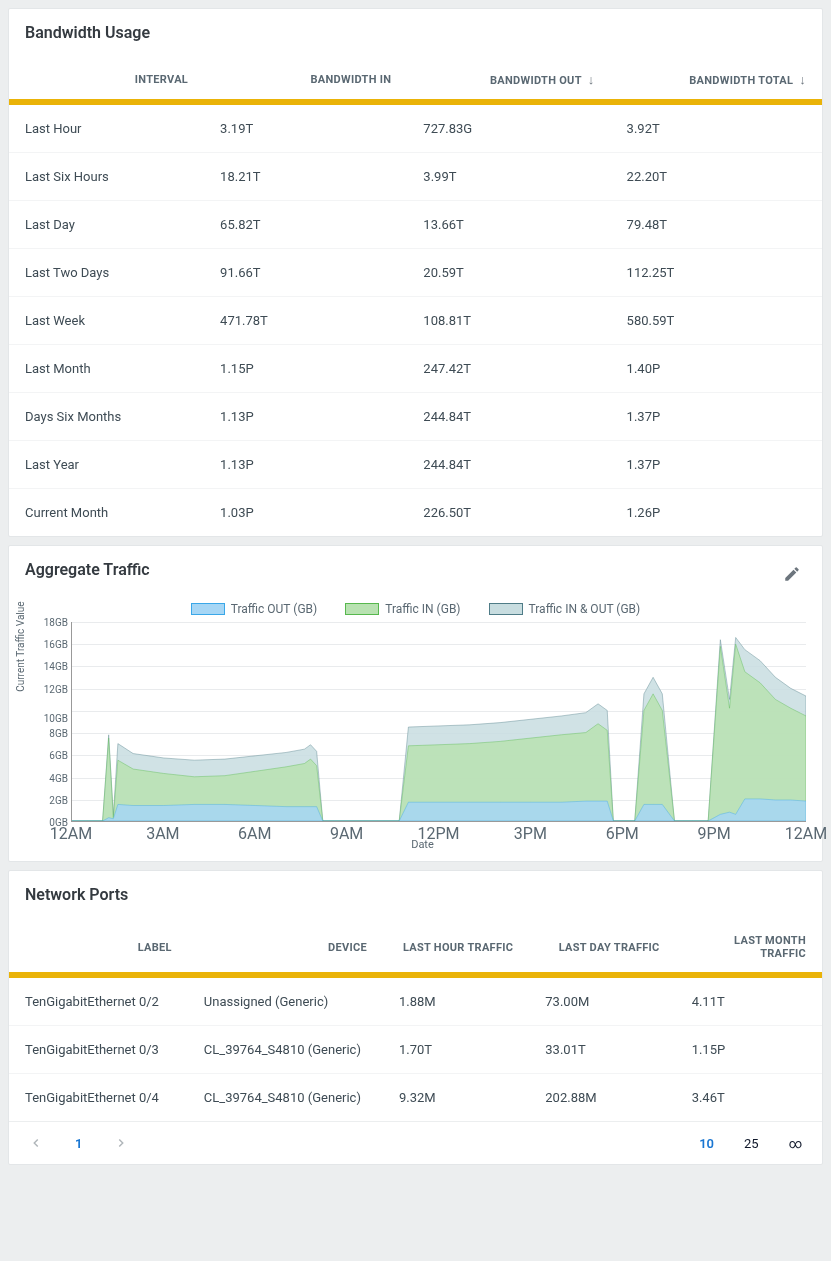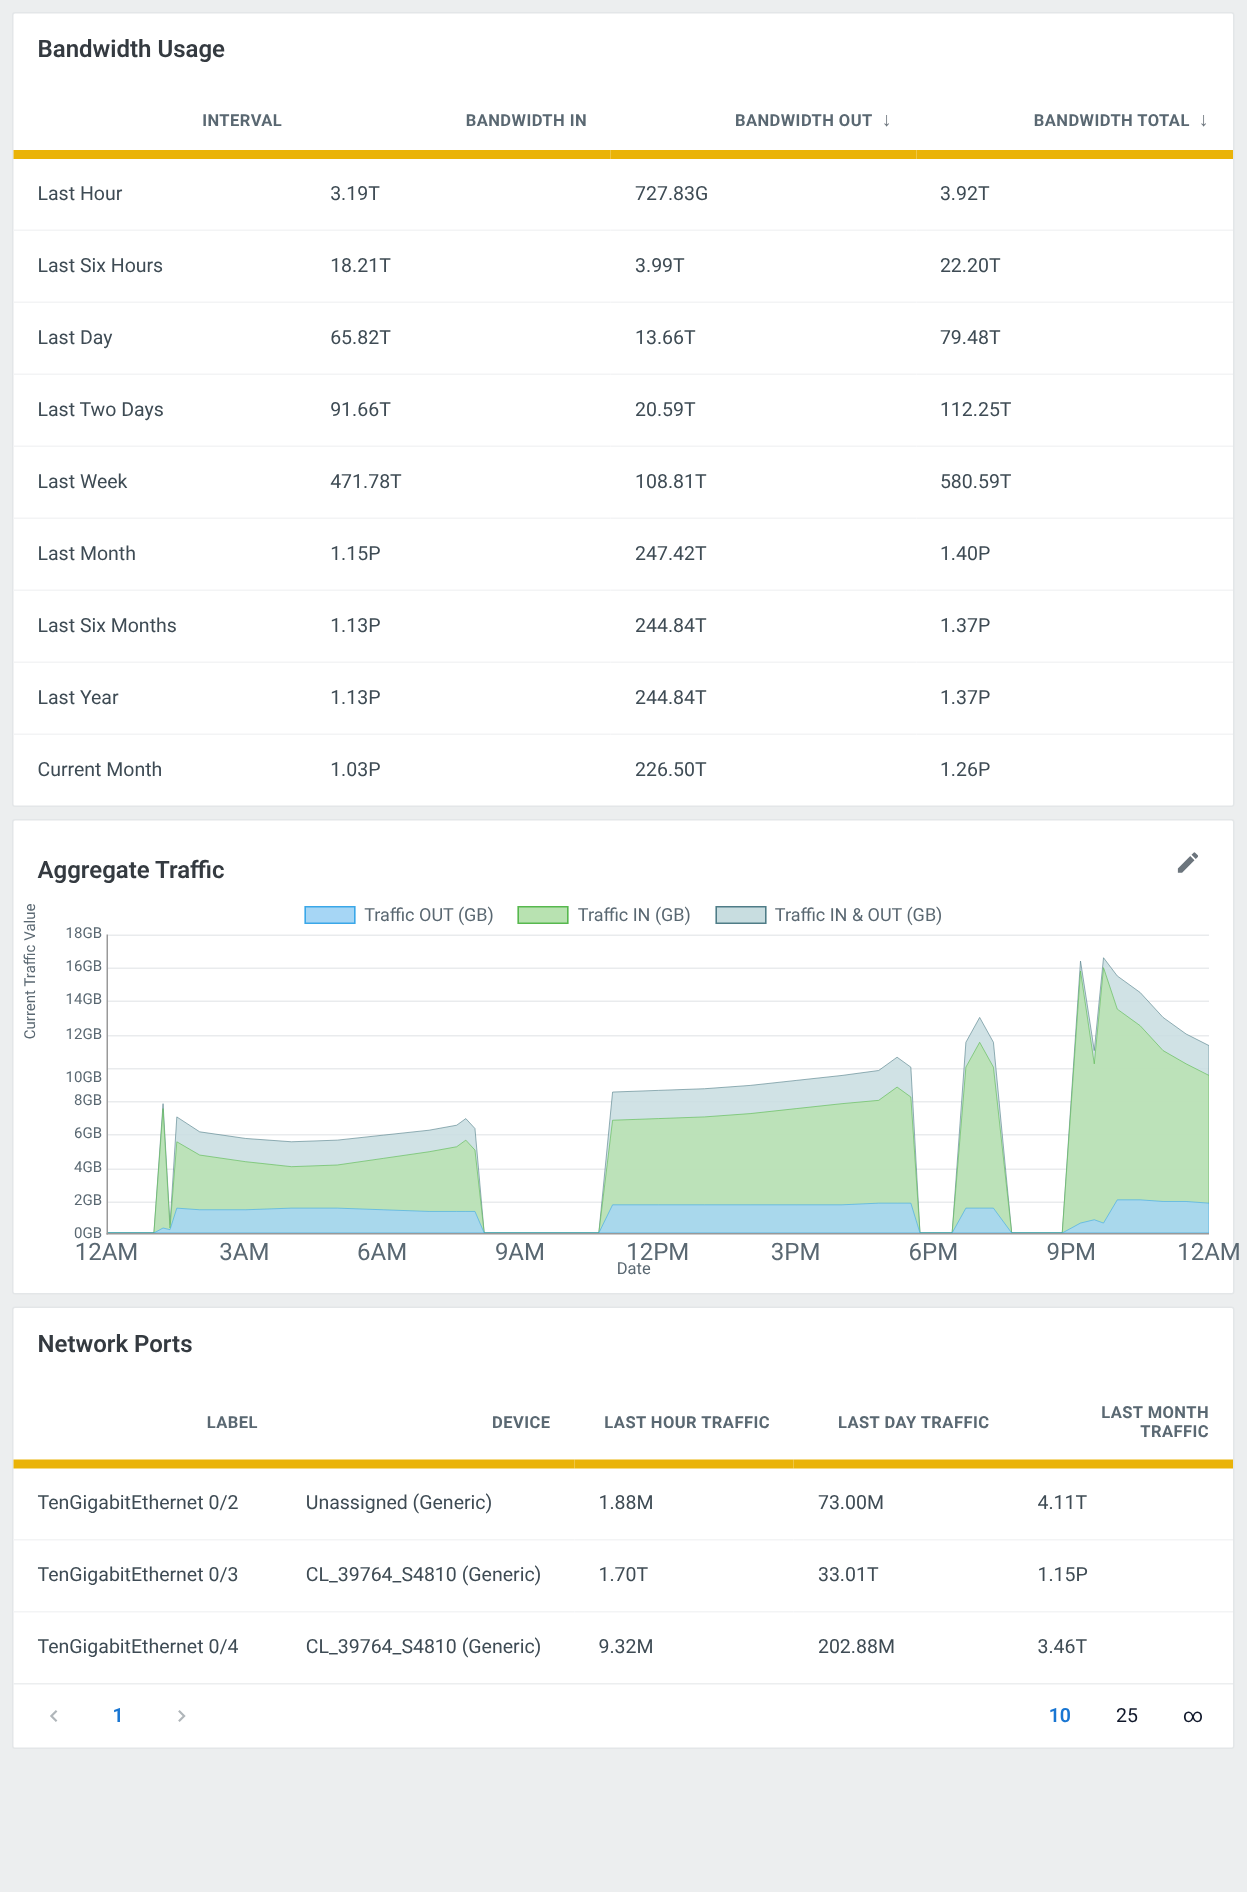--- a/index.html
+++ b/index.html
@@ -12,21 +12,21 @@
   }
   .card {
     background: #fff;
     border: 1px solid #e3e6e8;
     border-radius: 2px;
     margin: 8px;
   }
   .card-header {
     padding: 14px 16px 10px 16px;
     display: flex;
-    align-items: flex-end;
+    align-items: flex-start;
     justify-content: space-between;
   }
   .card-title {
     font-size: 16px;
     font-weight: 600;
     color: #343a40;
   }
   .icon-btn {
     width: 28px; height: 28px;
     display: flex; align-items: center; justify-content: center;
@@ -52,21 +52,21 @@
     font-size: 13px;
     color: #3e4b54;
   }
   tbody tr:last-child td { border-bottom: none; }
 
   
   .chart-wrap {
     padding: 4px 16px 10px 16px;
   }
   .legend {
-    display: flex; justify-content: center; gap: 16px;
+    display: flex; justify-content: center; gap: 28px;
     font-size: 12px; color: #5a6872; margin-bottom: 6px; align-items: center;
   }
   .legend-item { display: flex; align-items: center; gap: 6px; }
   .legend-swatch {
     width: 34px; height: 12px; border: 1px solid;
   }
   .ylabel {
     position: absolute;
     left: -10px; top: 50%;
     transform: rotate(-90deg) translateX(50%);
@@ -166,21 +166,21 @@
           <td>108.81T</td>
           <td>580.59T</td>
         </tr>
         <tr>
           <td>Last Month</td>
           <td>1.15P</td>
           <td>247.42T</td>
           <td>1.40P</td>
         </tr>
         <tr>
-          <td>Last Six Months</td>
+          <td>Days Six Months</td>
           <td>1.13P</td>
           <td>244.84T</td>
           <td>1.37P</td>
         </tr>
         <tr>
           <td>Last Year</td>
           <td>1.13P</td>
           <td>244.84T</td>
           <td>1.37P</td>
         </tr>

